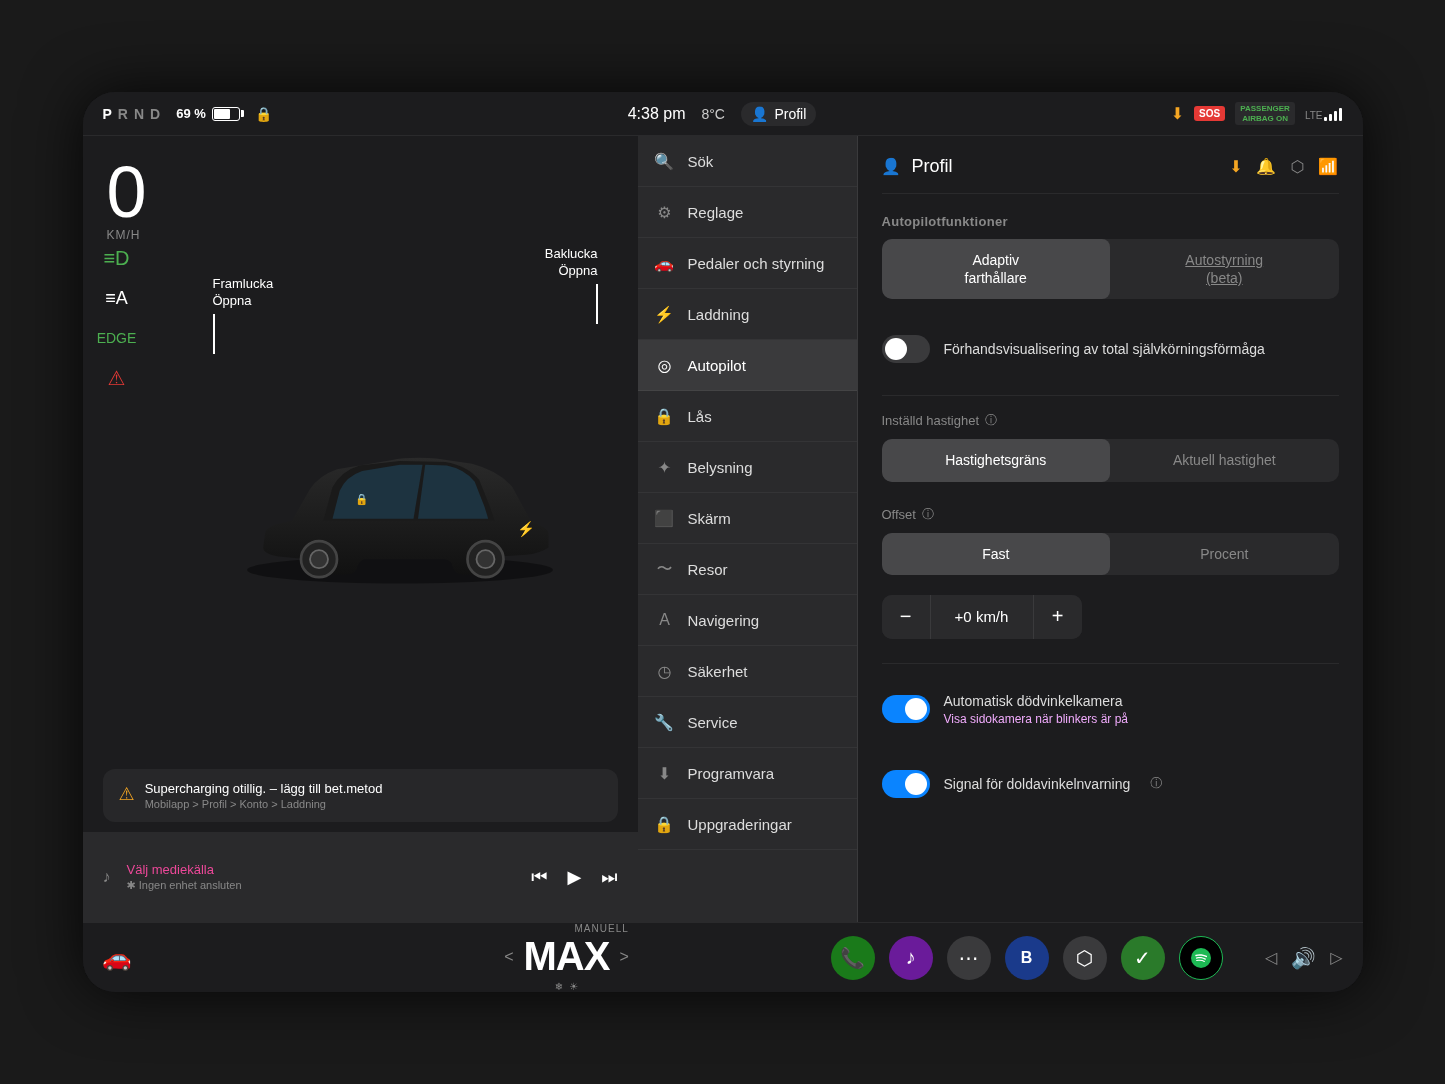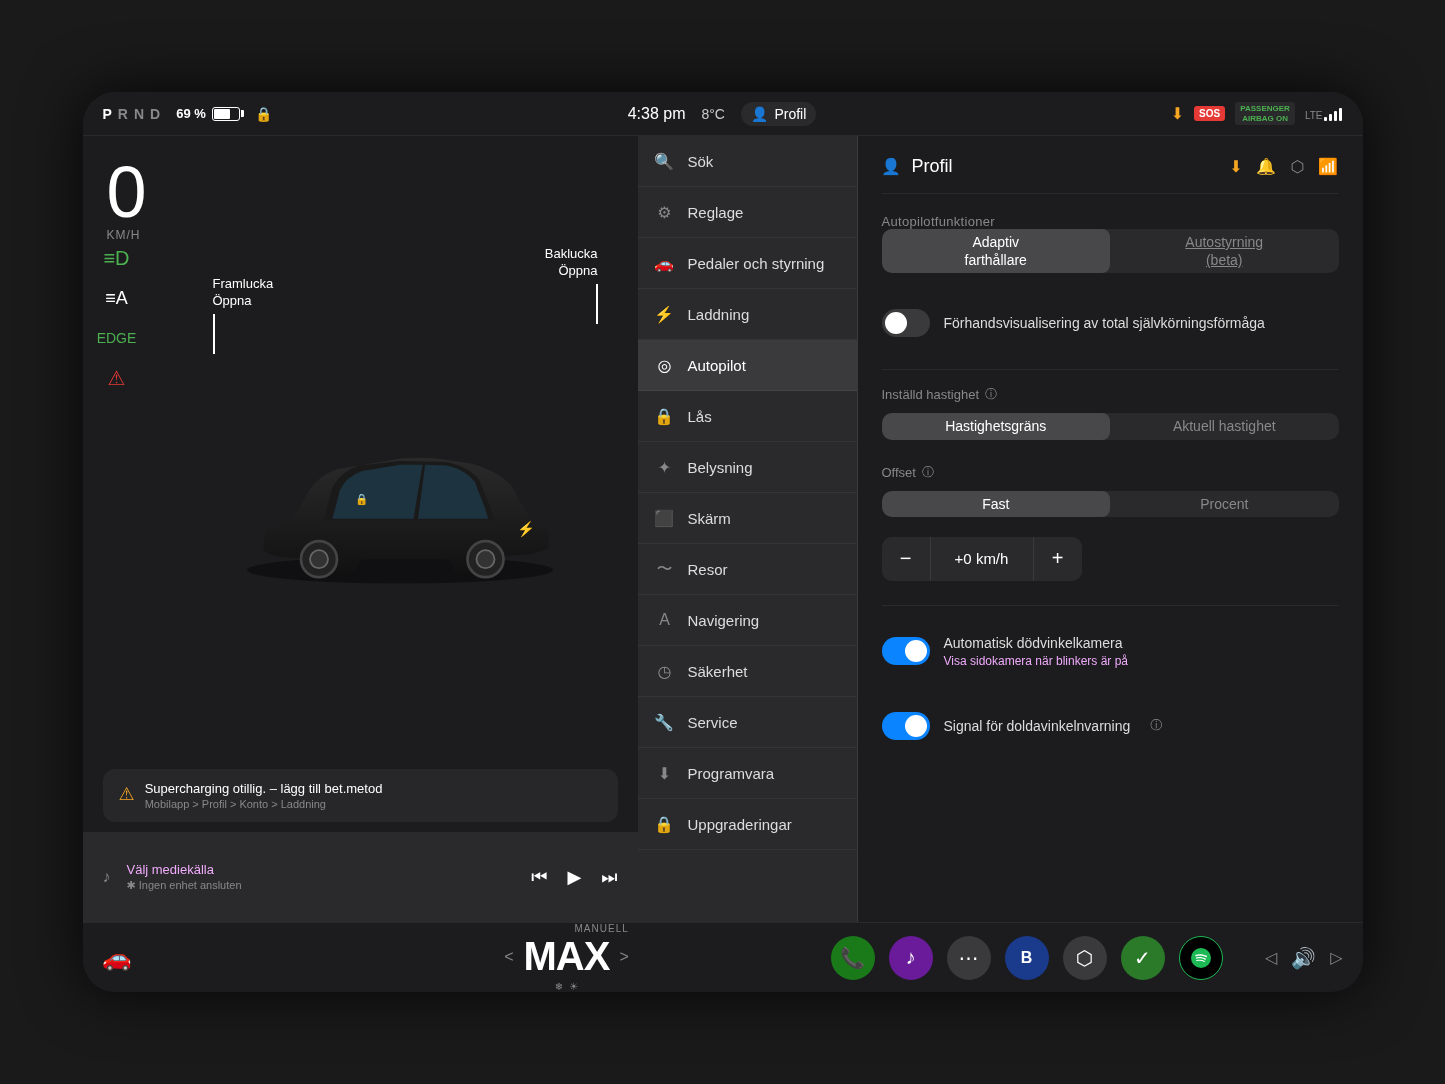--- a/index.html
+++ b/index.html
@@ -295,21 +295,21 @@
       padding: 0 20px;
       gap: 16px;
     }
 
     .media-icon { color: #888; font-size: 16px; }
 
     .media-info {
       flex: 1;
     }
 
-    .media-title { color: #f0abfc; font-size: 13px; }
+    .media-title { color: #ec4899; font-size: 13px; }
     .media-subtitle { color: #888; font-size: 11px; margin-top: 2px; }
 
     .media-controls {
       display: flex;
       align-items: center;
       gap: 20px;
       color: #fff;
       font-size: 18px;
     }
 
@@ -380,35 +380,36 @@
       gap: 14px;
       color: #888;
       font-size: 16px;
     }
 
     .header-icon-download { color: #f5a623; }
 
     .section-title {
       color: #888;
       font-size: 13px;
-      font-weight: 400;
+      margin-bottom: 10px;
+      font-weight: 700;
       letter-spacing: 0.3px;
     }
 
     .button-group {
       display: flex;
       background: #2a2a2c;
       border-radius: 10px;
       overflow: hidden;
       margin-bottom: 20px;
     }
 
     .btn-option {
       flex: 1;
-      padding: 4px 10px;
+      padding: 12px 10px;
       text-align: center;
       color: #888;
       font-size: 14px;
       cursor: pointer;
       border: none;
       background: transparent;
       line-height: 1.3;
     }
 
     .btn-option.active {

